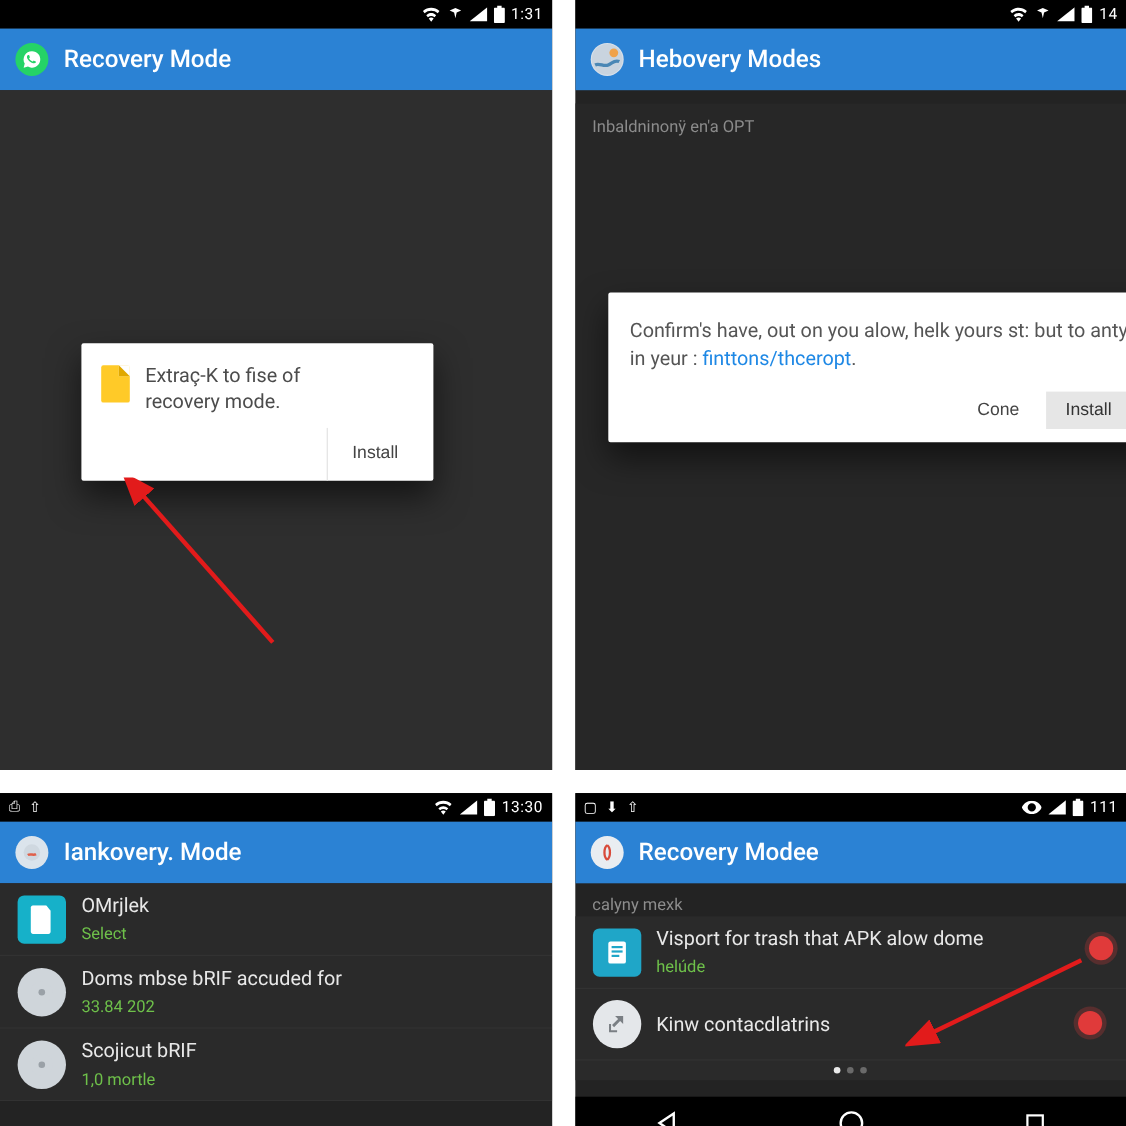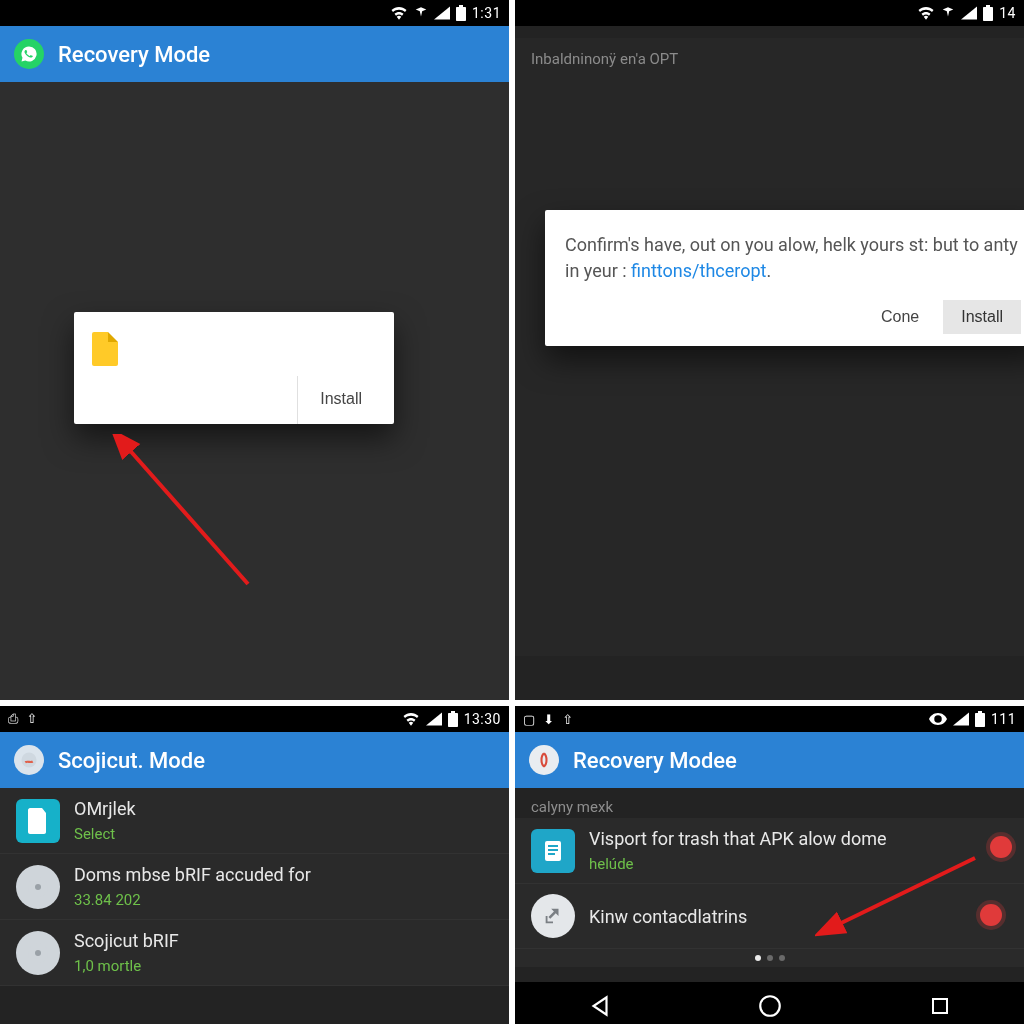--- a/index.html
+++ b/index.html
@@ -9,21 +9,21 @@
     background: #ffffff;
     font-family: Roboto, -apple-system, Helvetica, Arial, sans-serif;
     overflow: hidden;
   }
   .grid {
     display: grid;
     grid-template-columns: 1fr 1fr;
     grid-template-rows: 700px 324px;
     width: 1024px;
     height: 1024px;
-    gap: 6px;
+    gap: 21px;
     background: #ffffff;
   }
   .phone-frame {
     background: #232323;
     position: relative;
     overflow: hidden;
   }
   
   .status-bar {
     height: 26px;
@@ -206,20 +206,24 @@
             <path d="M12 2a10 10 0 00-8.7 15L2 22l5.2-1.3A10 10 0 1012 2zm4.8 13.5c-.2.6-1.3 1.1-1.8 1.2-.5 0-1 .2-3.3-.7-2.8-1.1-4.5-4-4.7-4.2-.1-.2-1-1.4-1-2.7s.7-1.9.9-2.2c.2-.2.5-.3.7-.3h.5c.2 0 .4 0 .6.5l.8 2c.1.1.1.3 0 .4-.1.2-.2.3-.3.5l-.5.5c-.1.1-.2.3-.1.5.2.3.8 1.3 1.7 2.1 1.2 1 2.1 1.3 2.4 1.5.2.1.4.1.5-.1l.8-.9c.2-.2.4-.2.6-.1l1.9.9c.2.1.4.2.4.3.1.2.1.7-.1 1.3z"></path>
           </svg>
       </span>
       <span>Recovery Mode</span>
     </div>
 
     <div class="content-area">
       <div class="dialog dlg1">
         <div class="row1">
           <div class="file-icon"></div>
+          <div>
+            <span>Extraç-K to fise of</span><br>
+            <span>recovery mode.</span>
+          </div>
         </div>
         <div class="actions">
           <button class="btn-flat">Install</button>
         </div>
         <div class="divider"></div>
       </div>
 
       <svg class="arrow1" viewBox="0 0 170 170">
         <defs>
             <marker id="ah1" markerWidth="10" markerHeight="10" refX="2" refY="3" orient="auto">
@@ -241,20 +245,30 @@
         </svg>
       <svg width="16" height="14" viewBox="0 0 20 16">
           <path d="M0 16L20 16 20 0z"></path>
         </svg>
       <svg width="10" height="16" viewBox="0 0 10 16">
           <path d="M3 0h4v2h2c.6 0 1 .4 1 1v12c0 .6-.4 1-1 1H1c-.6 0-1-.4-1-1V3c0-.6.4-1 1-1h2V0z"></path>
         </svg>
       <span class="clock">14</span>
     </div>
 
+    <div class="app-bar">
+      <span class="app-icon globe">
+        <svg width="30" height="30" viewBox="0 0 30 30">
+            <circle cx="15" cy="15" r="14" fill="#c9d4df"></circle>
+            <path d="M4 20c4-2 8 2 12 0s6-5 10-3" stroke="#4a87b5" stroke-width="3" fill="none"></path>
+            <circle cx="21" cy="9" r="4" fill="#f0a24a"></circle>
+          </svg>
+      </span>
+      <span>Hebovery Modes</span>
+    </div>
 
     <div class="content-area dark2">
       <div class="subtitle-row">Inbaldninonÿ en'a OPT</div>
 
       <div class="dialog dlg2">
         <div class="plain-text">
           <span>Confirm's have, out on you alow, helk yours st: but to anty in yeur : </span><span class="link">finttons/thceropt</span><span>.</span>
         </div>
         <div class="actions">
           <button class="btn-flat">Cone</button>
@@ -282,21 +296,21 @@
       <span class="clock">13:30</span>
     </div>
 
     <div class="app-bar">
       <span class="app-icon" style="background:#dbe4ec">
         <svg width="18" height="18" viewBox="0 0 24 24">
             <circle cx="12" cy="12" r="10" fill="#cfd8e0"></circle>
             <path d="M7 15c3-2 7 1 10-1" stroke="#e0604a" stroke-width="3" fill="none"></path>
           </svg>
       </span>
-      <span>Scojicut. Mode</span>
+      <span>Iankovery. Mode</span>
     </div>
 
     <div class="list">
       <div class="list-item">
         <div class="li-icon teal">
           <svg width="22" height="26" viewBox="0 0 22 26" fill="#fff">
               <path d="M3 0h12l4 5v19c0 1-.8 2-2 2H3c-1 0-2-1-2-2V2c0-1 1-2 2-2z"></path>
             </svg>
         </div>
         <div>

